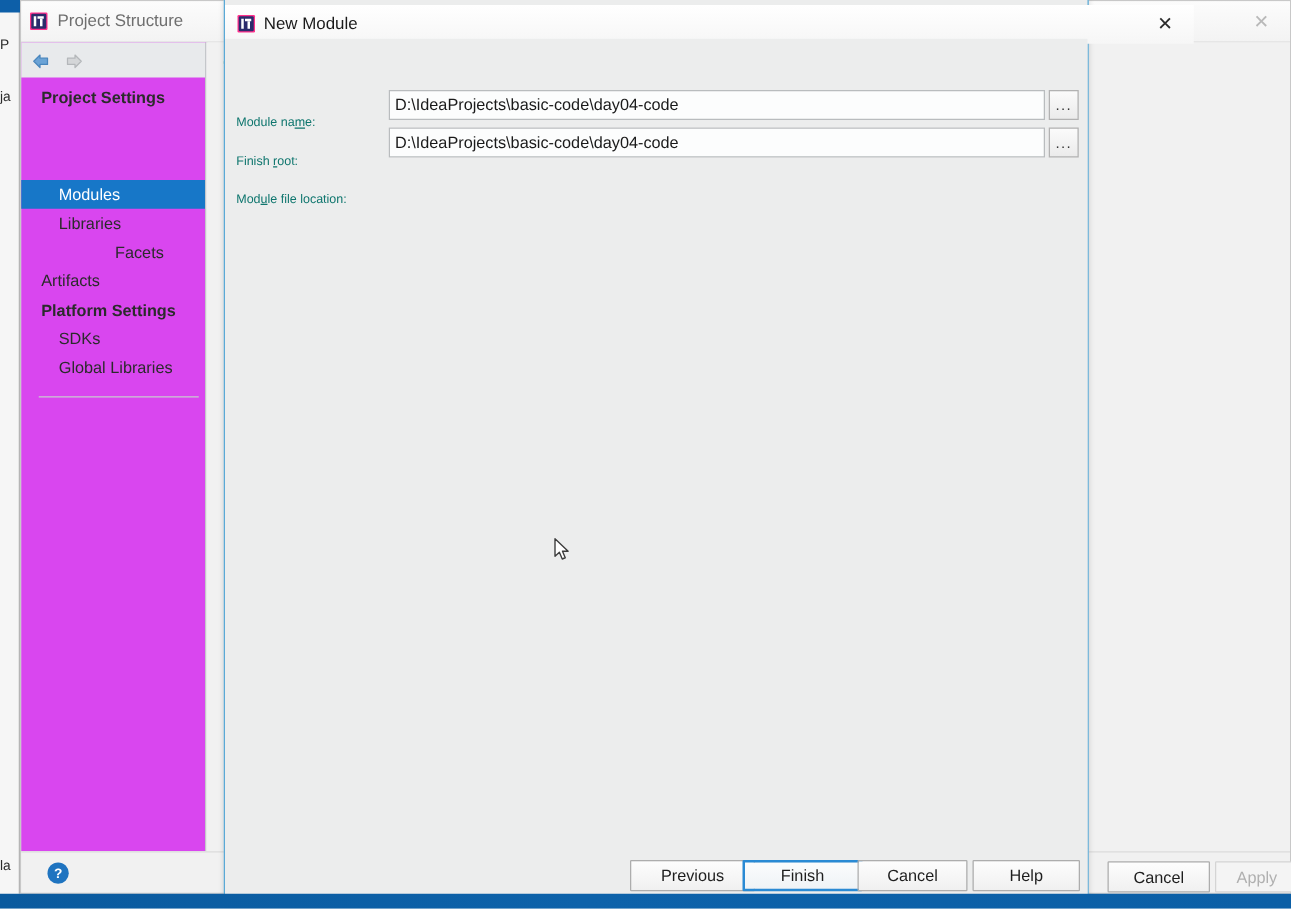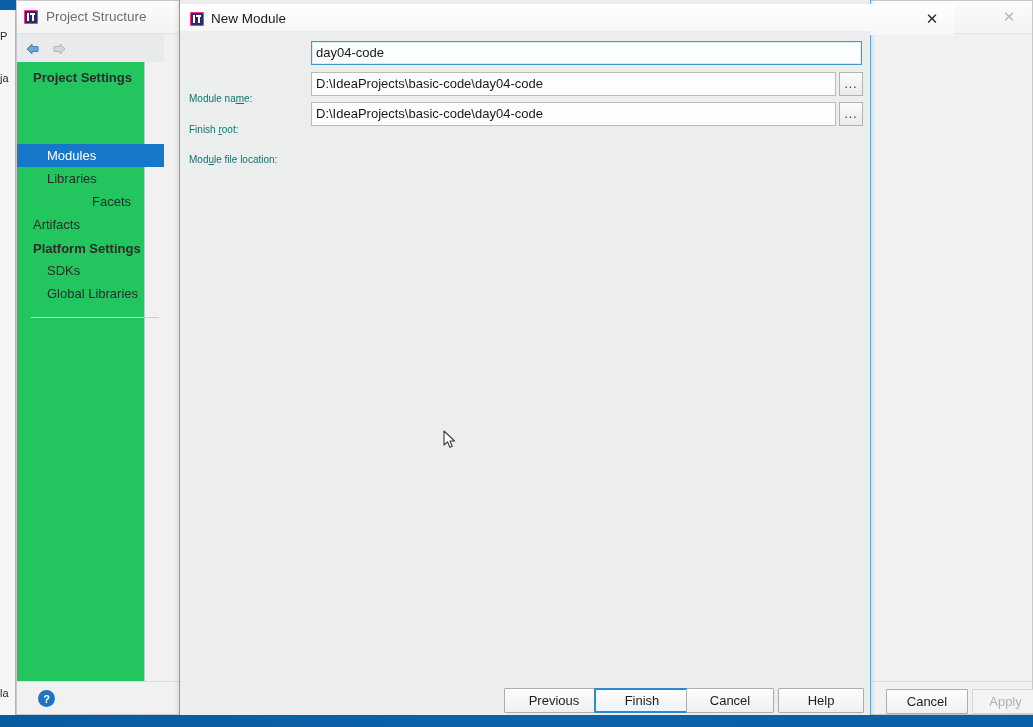--- a/index.html
+++ b/index.html
@@ -94,22 +94,22 @@
     width: 46px; height: 32px;
     display: flex; align-items: center; justify-content: center;
     color: #b9b9b9;
     font-size: 15px;
   }
 
   
   #ps-nav-panel {
     position: absolute;
     left: 0px; top: 33px;
-    width: 128px; height: 647px;
-    background: #22c55e;
+    width: 148px; height: 647px;
+    background: #d946ef;
     border-right: 1px solid #c4c7ca;
     box-sizing: border-box;
   }
   #ps-nav-toolbar {
     position: absolute;
     left: 0; top: 0;
     width: 147px; height: 28px;
     background: #e8eaec;
   }
   .nav-arrow {
@@ -416,21 +416,20 @@
     </span>
     <span id="nm-title-text">New Module</span>
     <span id="nm-close-btn">✕</span>
   </div>
 
   <div id="nm-body">
 
     <div class="nm-field-label" style="left:9px; top:22px;">
       <span>Module na</span><u>m</u><span>e:</span>
     </div>
-    <div class="nm-input focused" style="left:131px; top:10px; width:551px;">day04-code</div>
 
     <div class="nm-field-label" style="left:9px; top:53px;">
       <span>Finish </span><u>r</u><span>oot:</span>
     </div>
     <div class="nm-input" style="left:131px; top:41px; width:525px;">D:\IdeaProjects\basic-code\day04-code</div>
     <div class="nm-browse-btn" style="left:659px; top:41px;">...</div>
 
     <div class="nm-field-label" style="left:9px; top:83px;">
       <span>Mod</span><u>u</u><span>le file location:</span>
     </div>

